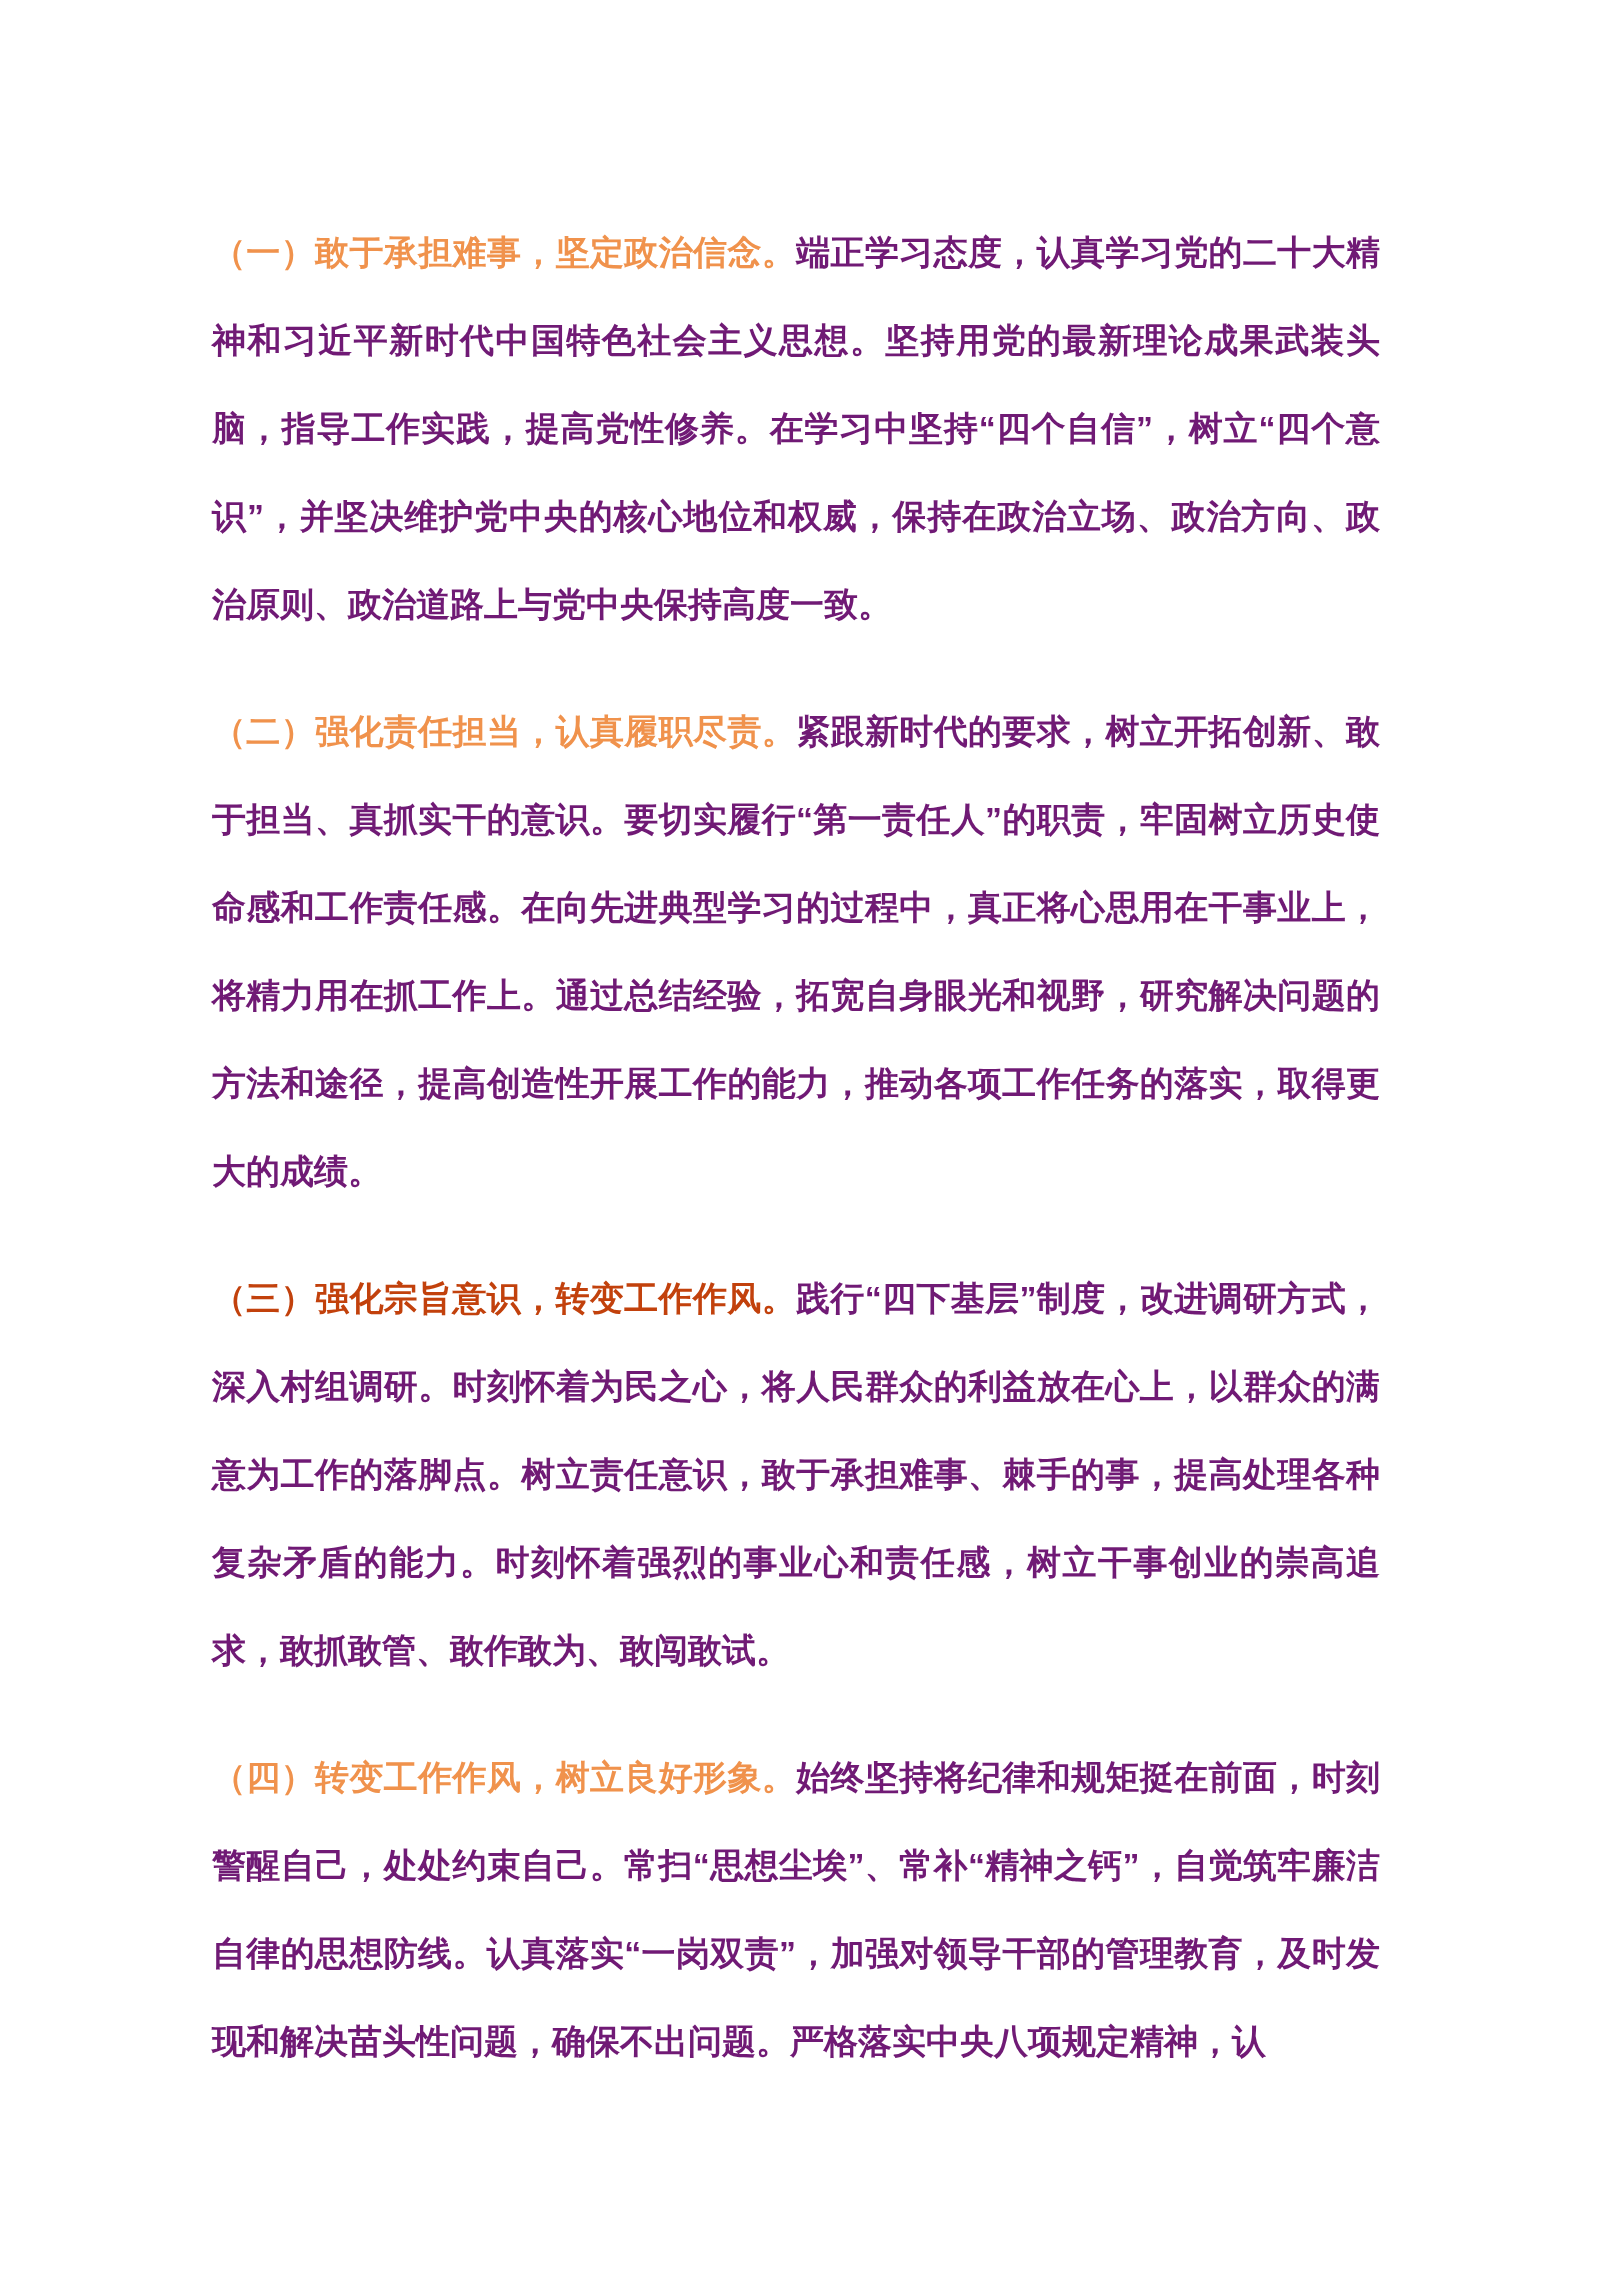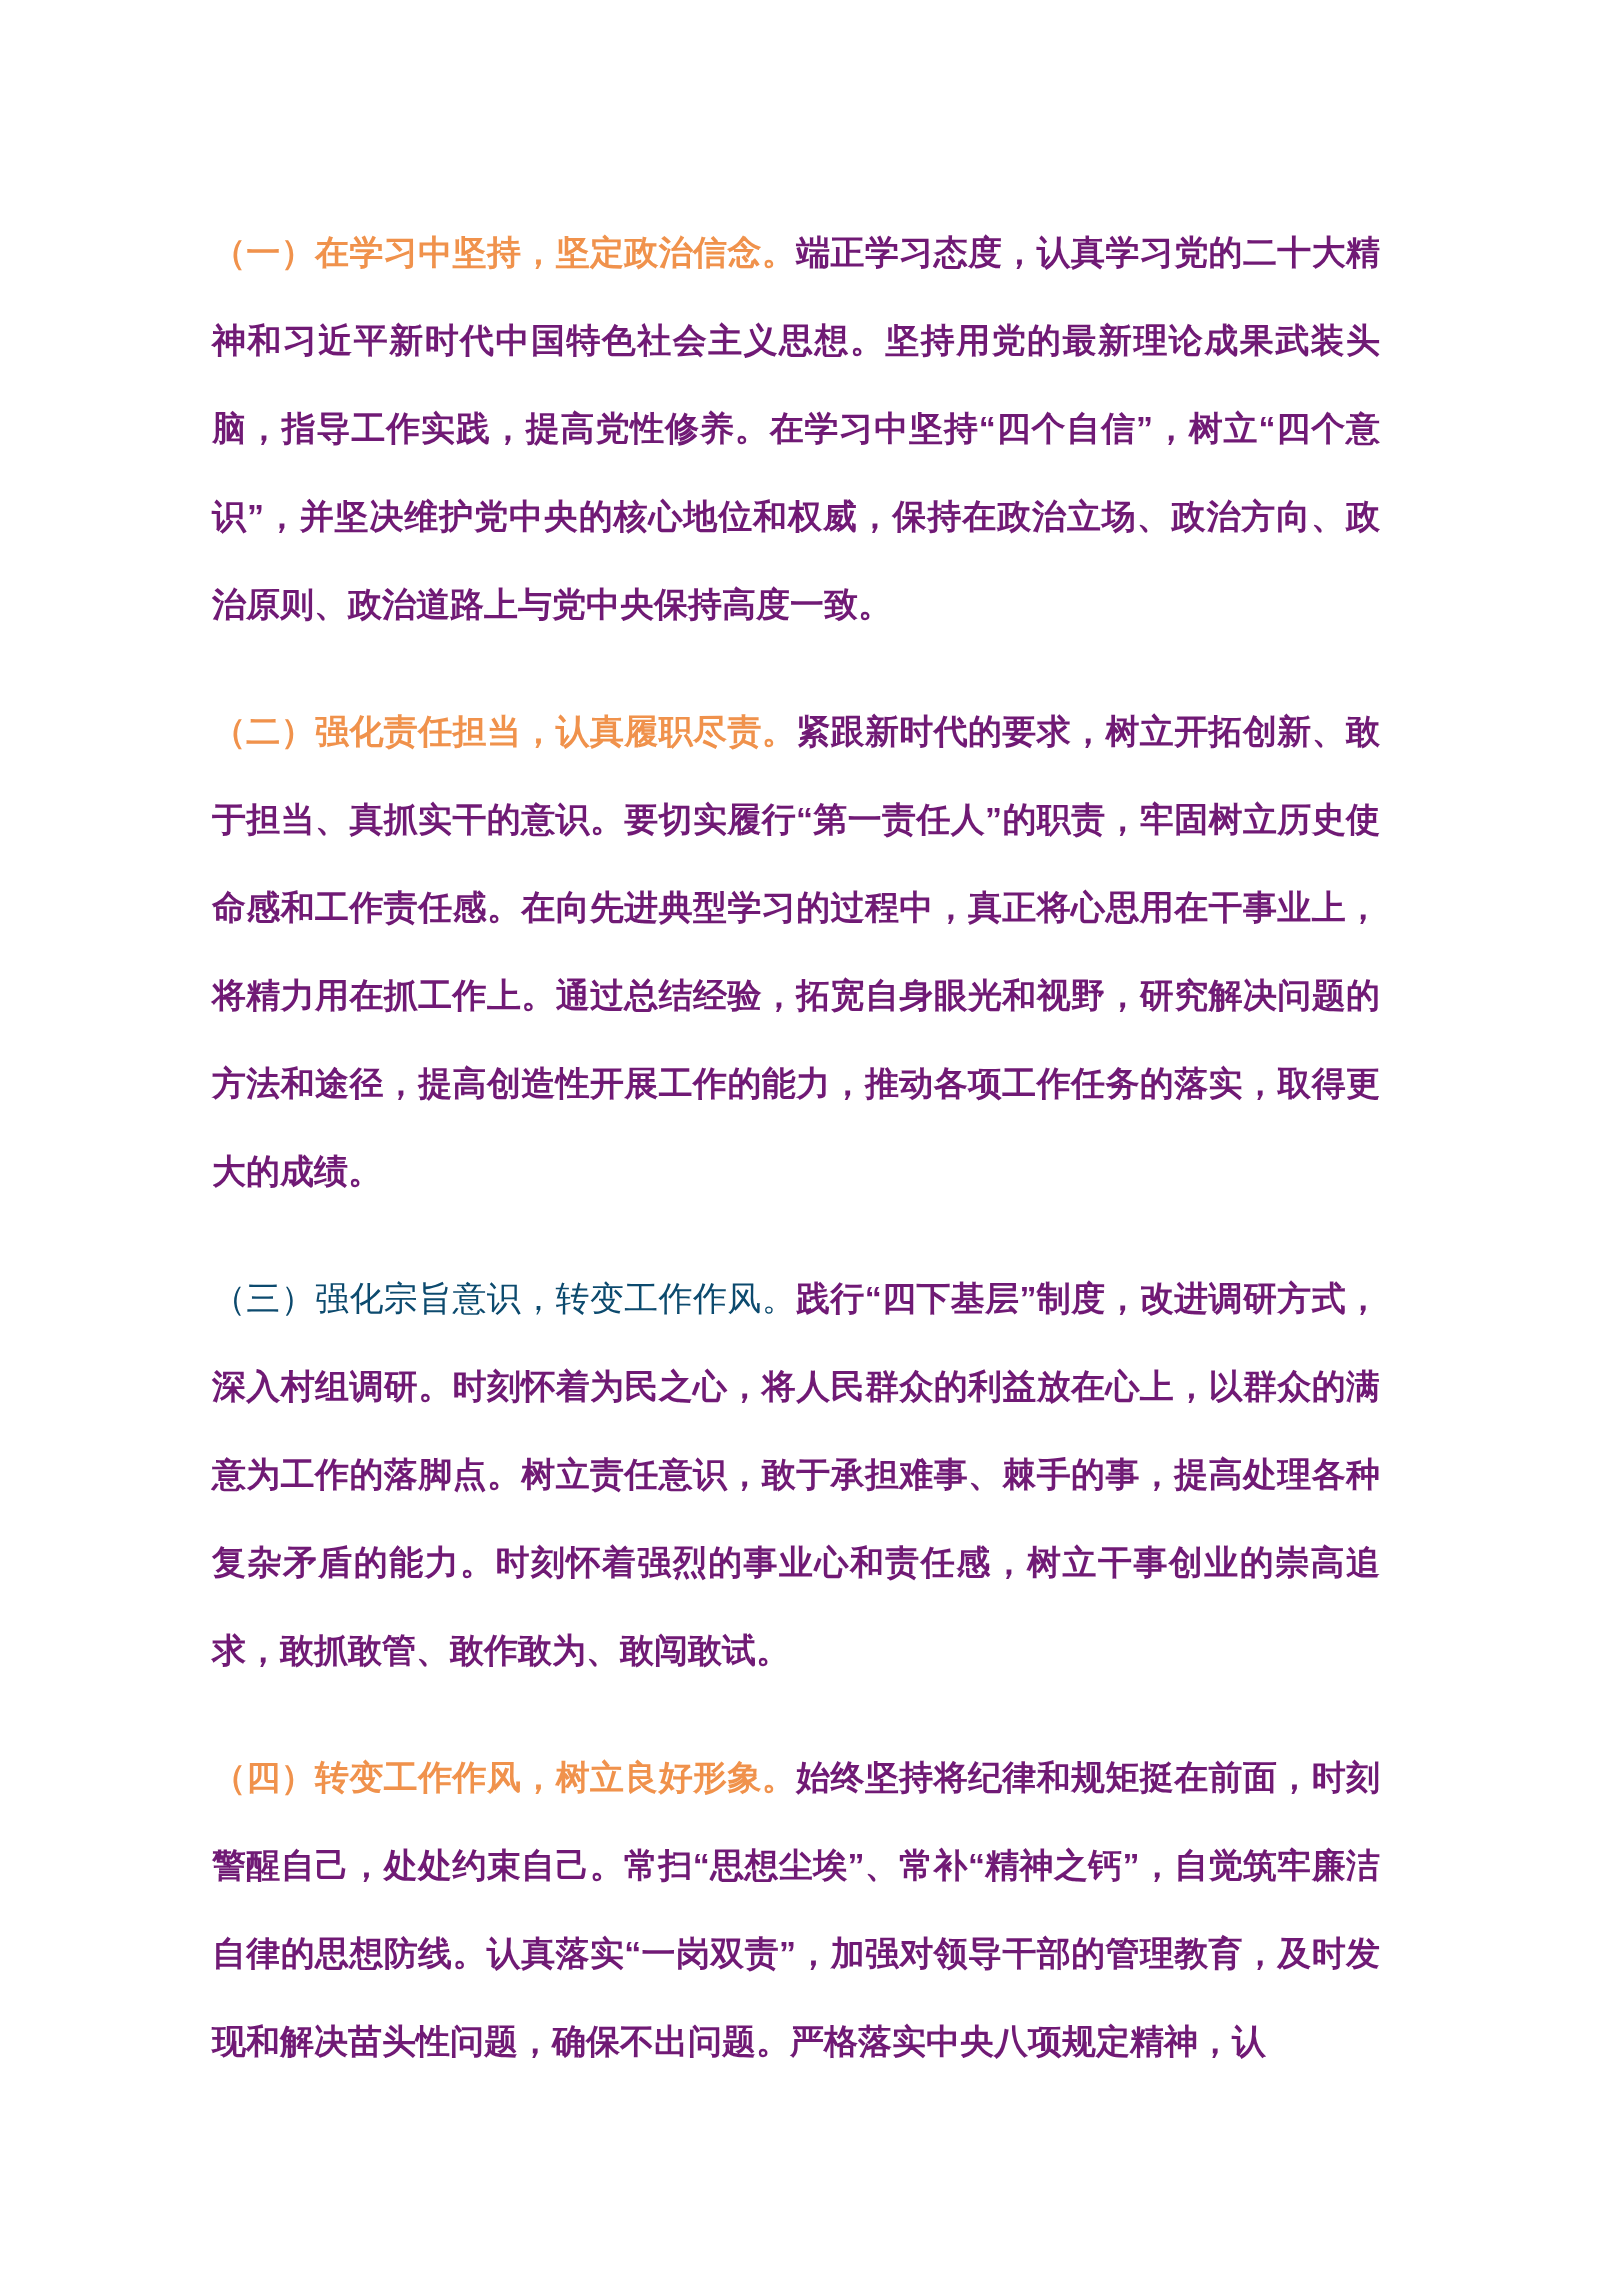--- a/index.html
+++ b/index.html
@@ -22,35 +22,35 @@
     overflow: hidden;
   }
   .sec {
     margin: 0 0 39px 0;
   }
   .sec-heading {
     color: #F0924C;
     font-weight: bold;
   }
   .sec-heading.light {
-    font-weight: normal;
-    color: #0c4a6e;
+    font-weight: bold;
+    color: #c2410c;
   }
   .sec-body {
     color: #701a75;
     font-weight: bold;
   }
 </style>
 </head>
 <body>
 
 <div class="page">
 
   <section class="sec">
-    <span class="sec-heading">（一）在学习中坚持，坚定政治信念。</span><span class="sec-body">端正学习态度，认真学习党的二十大精神和习近平新时代中国特色社会主义思想。坚持用党的最新理论成果武装头脑，指导工作实践，提高党性修养。在学习中坚持“四个自信”，树立“四个意识”，并坚决维护党中央的核心地位和权威，保持在政治立场、政治方向、政治原则、政治道路上与党中央保持高度一致。</span>
+    <span class="sec-heading">（一）敢于承担难事，坚定政治信念。</span><span class="sec-body">端正学习态度，认真学习党的二十大精神和习近平新时代中国特色社会主义思想。坚持用党的最新理论成果武装头脑，指导工作实践，提高党性修养。在学习中坚持“四个自信”，树立“四个意识”，并坚决维护党中央的核心地位和权威，保持在政治立场、政治方向、政治原则、政治道路上与党中央保持高度一致。</span>
   </section>
 
   <section class="sec">
     <span class="sec-heading">（二）强化责任担当，认真履职尽责。</span><span class="sec-body">紧跟新时代的要求，树立开拓创新、敢于担当、真抓实干的意识。要切实履行“第一责任人”的职责，牢固树立历史使命感和工作责任感。在向先进典型学习的过程中，真正将心思用在干事业上，将精力用在抓工作上。通过总结经验，拓宽自身眼光和视野，研究解决问题的方法和途径，提高创造性开展工作的能力，推动各项工作任务的落实，取得更大的成绩。</span>
   </section>
 
   <section class="sec">
     <span class="sec-heading light">（三）强化宗旨意识，转变工作作风。</span><span class="sec-body">践行“四下基层”制度，改进调研方式，深入村组调研。时刻怀着为民之心，将人民群众的利益放在心上，以群众的满意为工作的落脚点。树立责任意识，敢于承担难事、棘手的事，提高处理各种复杂矛盾的能力。时刻怀着强烈的事业心和责任感，树立干事创业的崇高追求，敢抓敢管、敢作敢为、敢闯敢试。</span>
   </section>
 

